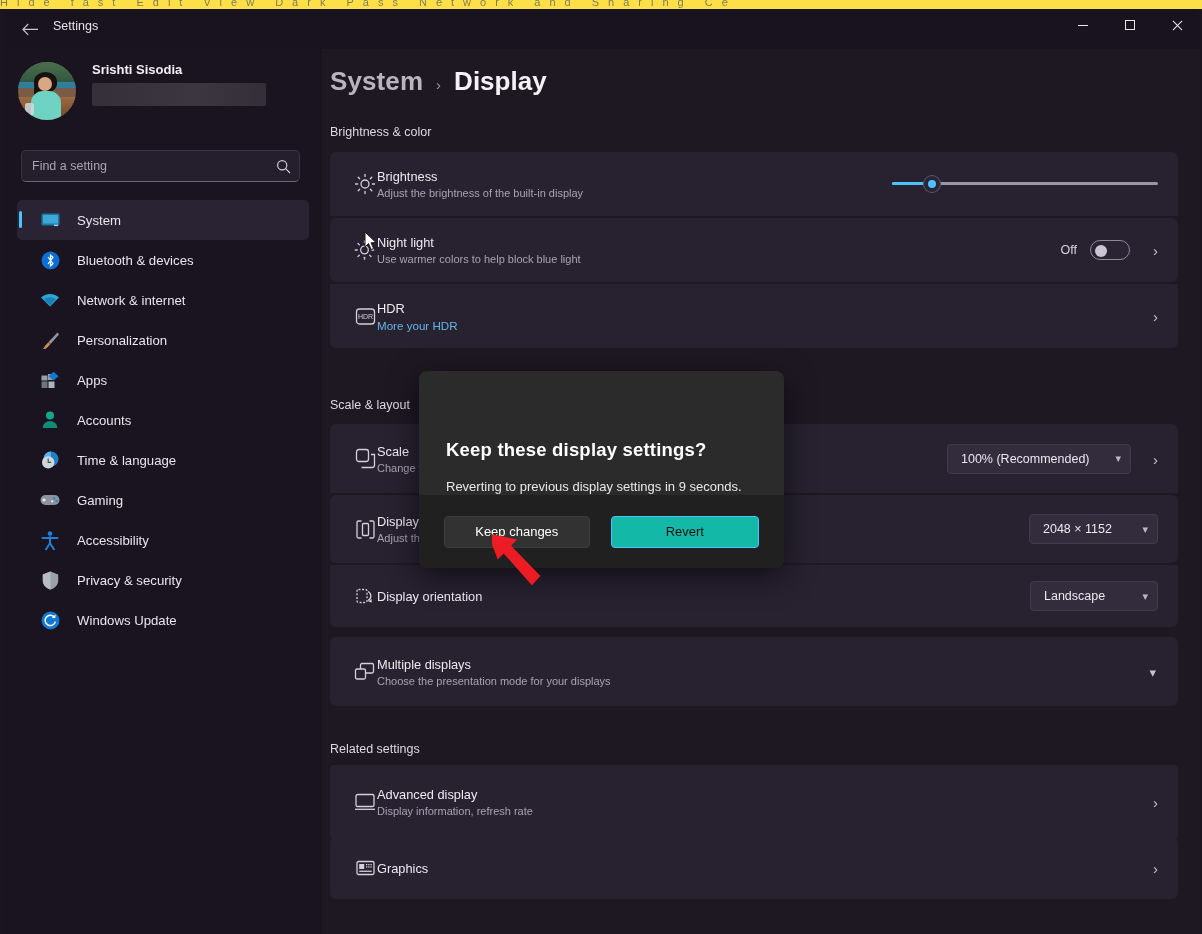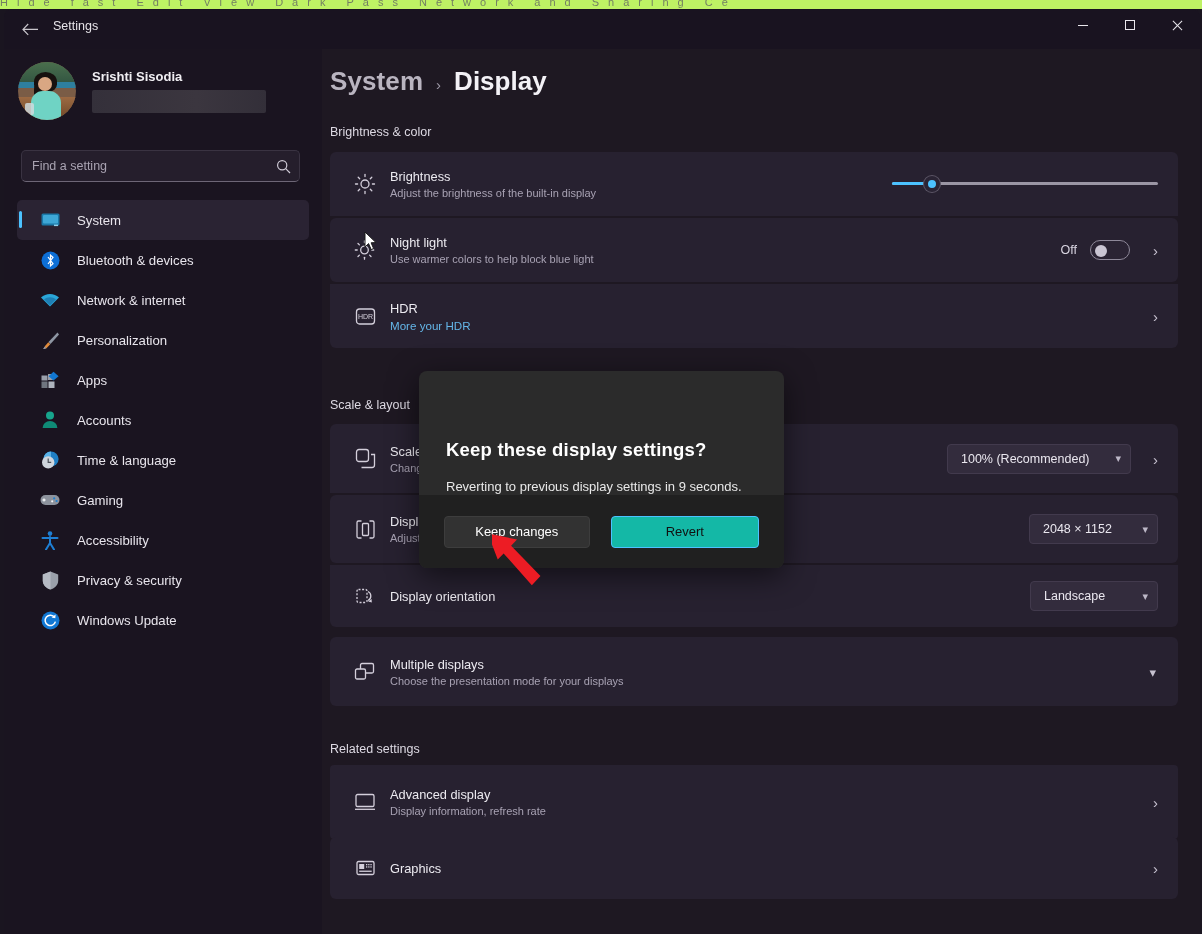--- a/index.html
+++ b/index.html
@@ -11,21 +11,21 @@
   }
   #root {
     position: relative;
     width: 1202px; height: 934px;
     background: #1a1520;
   }
 
   
   .bg-strip {
     position: absolute; left: 0; top: 0; width: 1202px; height: 9px;
-    background: #bef264;
+    background: #fde047;
     overflow: hidden;
   }
   .bg-strip-text {
     position: absolute; left: 0; top: -4px;
     font-size: 11px; color: #5a5a62; white-space: nowrap;
     letter-spacing: 9px; opacity: .75;
   }
 
   
   .win {
@@ -67,21 +67,21 @@
     width: 13px; height: 1px; background: #e9e7ec;
   }
   .winctl .x:before { transform: rotate(45deg); }
   .winctl .x:after  { transform: rotate(-45deg); }
 
   
   .sidebar {
     position: absolute; left: 0; top: 40px; width: 318px; height: 885px;
     background: #1a1420;
   }
-  .profile { position: absolute; left: 14px; top: 13px; display: flex; align-items: center; }
+  .profile { position: absolute; left: 14px; top: 13px; display: flex; align-items: flex-start; }
   .avatar {
     width: 58px; height: 58px; border-radius: 50%;
     overflow: hidden; position: relative; flex: none;
     background: #7a5c46;
   }
   .avatar .sky   { position:absolute; left:0; top:0; width:100%; height:42%;
                    background: linear-gradient(#4a6f4d, #2f5240); }
   .avatar .table { position:absolute; left:0; bottom:0; width:100%; height:40%;
                    background: linear-gradient(#9c6a43, #6d4626); }
   .avatar .rail  { position:absolute; left:0; top:34%; width:100%; height:10%;
@@ -155,21 +155,21 @@
 
   .card {
     position: absolute; left: 8px; width: 848px;
     background: #272130; border-radius: 6px;
   }
   .row-ic {
     position: absolute; left: 20px; top: 50%; transform: translateY(-50%);
     width: 30px; height: 30px; display: flex; align-items: center; justify-content: center;
     color: #d4cfdb;
   }
-  .row-text { position: absolute; left: 60px; top: 50%; transform: translateY(-50%); }
+  .row-text { position: absolute; left: 47px; top: 50%; transform: translateY(-50%); }
   .row-title { font-size: 12.8px; color: #eceaf0; }
   .row-sub { font-size: 11px; color: #a8a2b3; margin-top: 3px; }
   .row-link { font-size: 11.6px; color: #64b6e8; margin-top: 3px; }
   .chev {
     position: absolute; right: 20px; top: 50%; transform: translateY(-50%);
     color: #c6c1cf; font-size: 15px; line-height: 1;
   }
   .chev-d {
     position: absolute; right: 22px; top: 50%; transform: translateY(-50%);
     color: #c6c1cf; font-size: 13px; line-height: 1;

